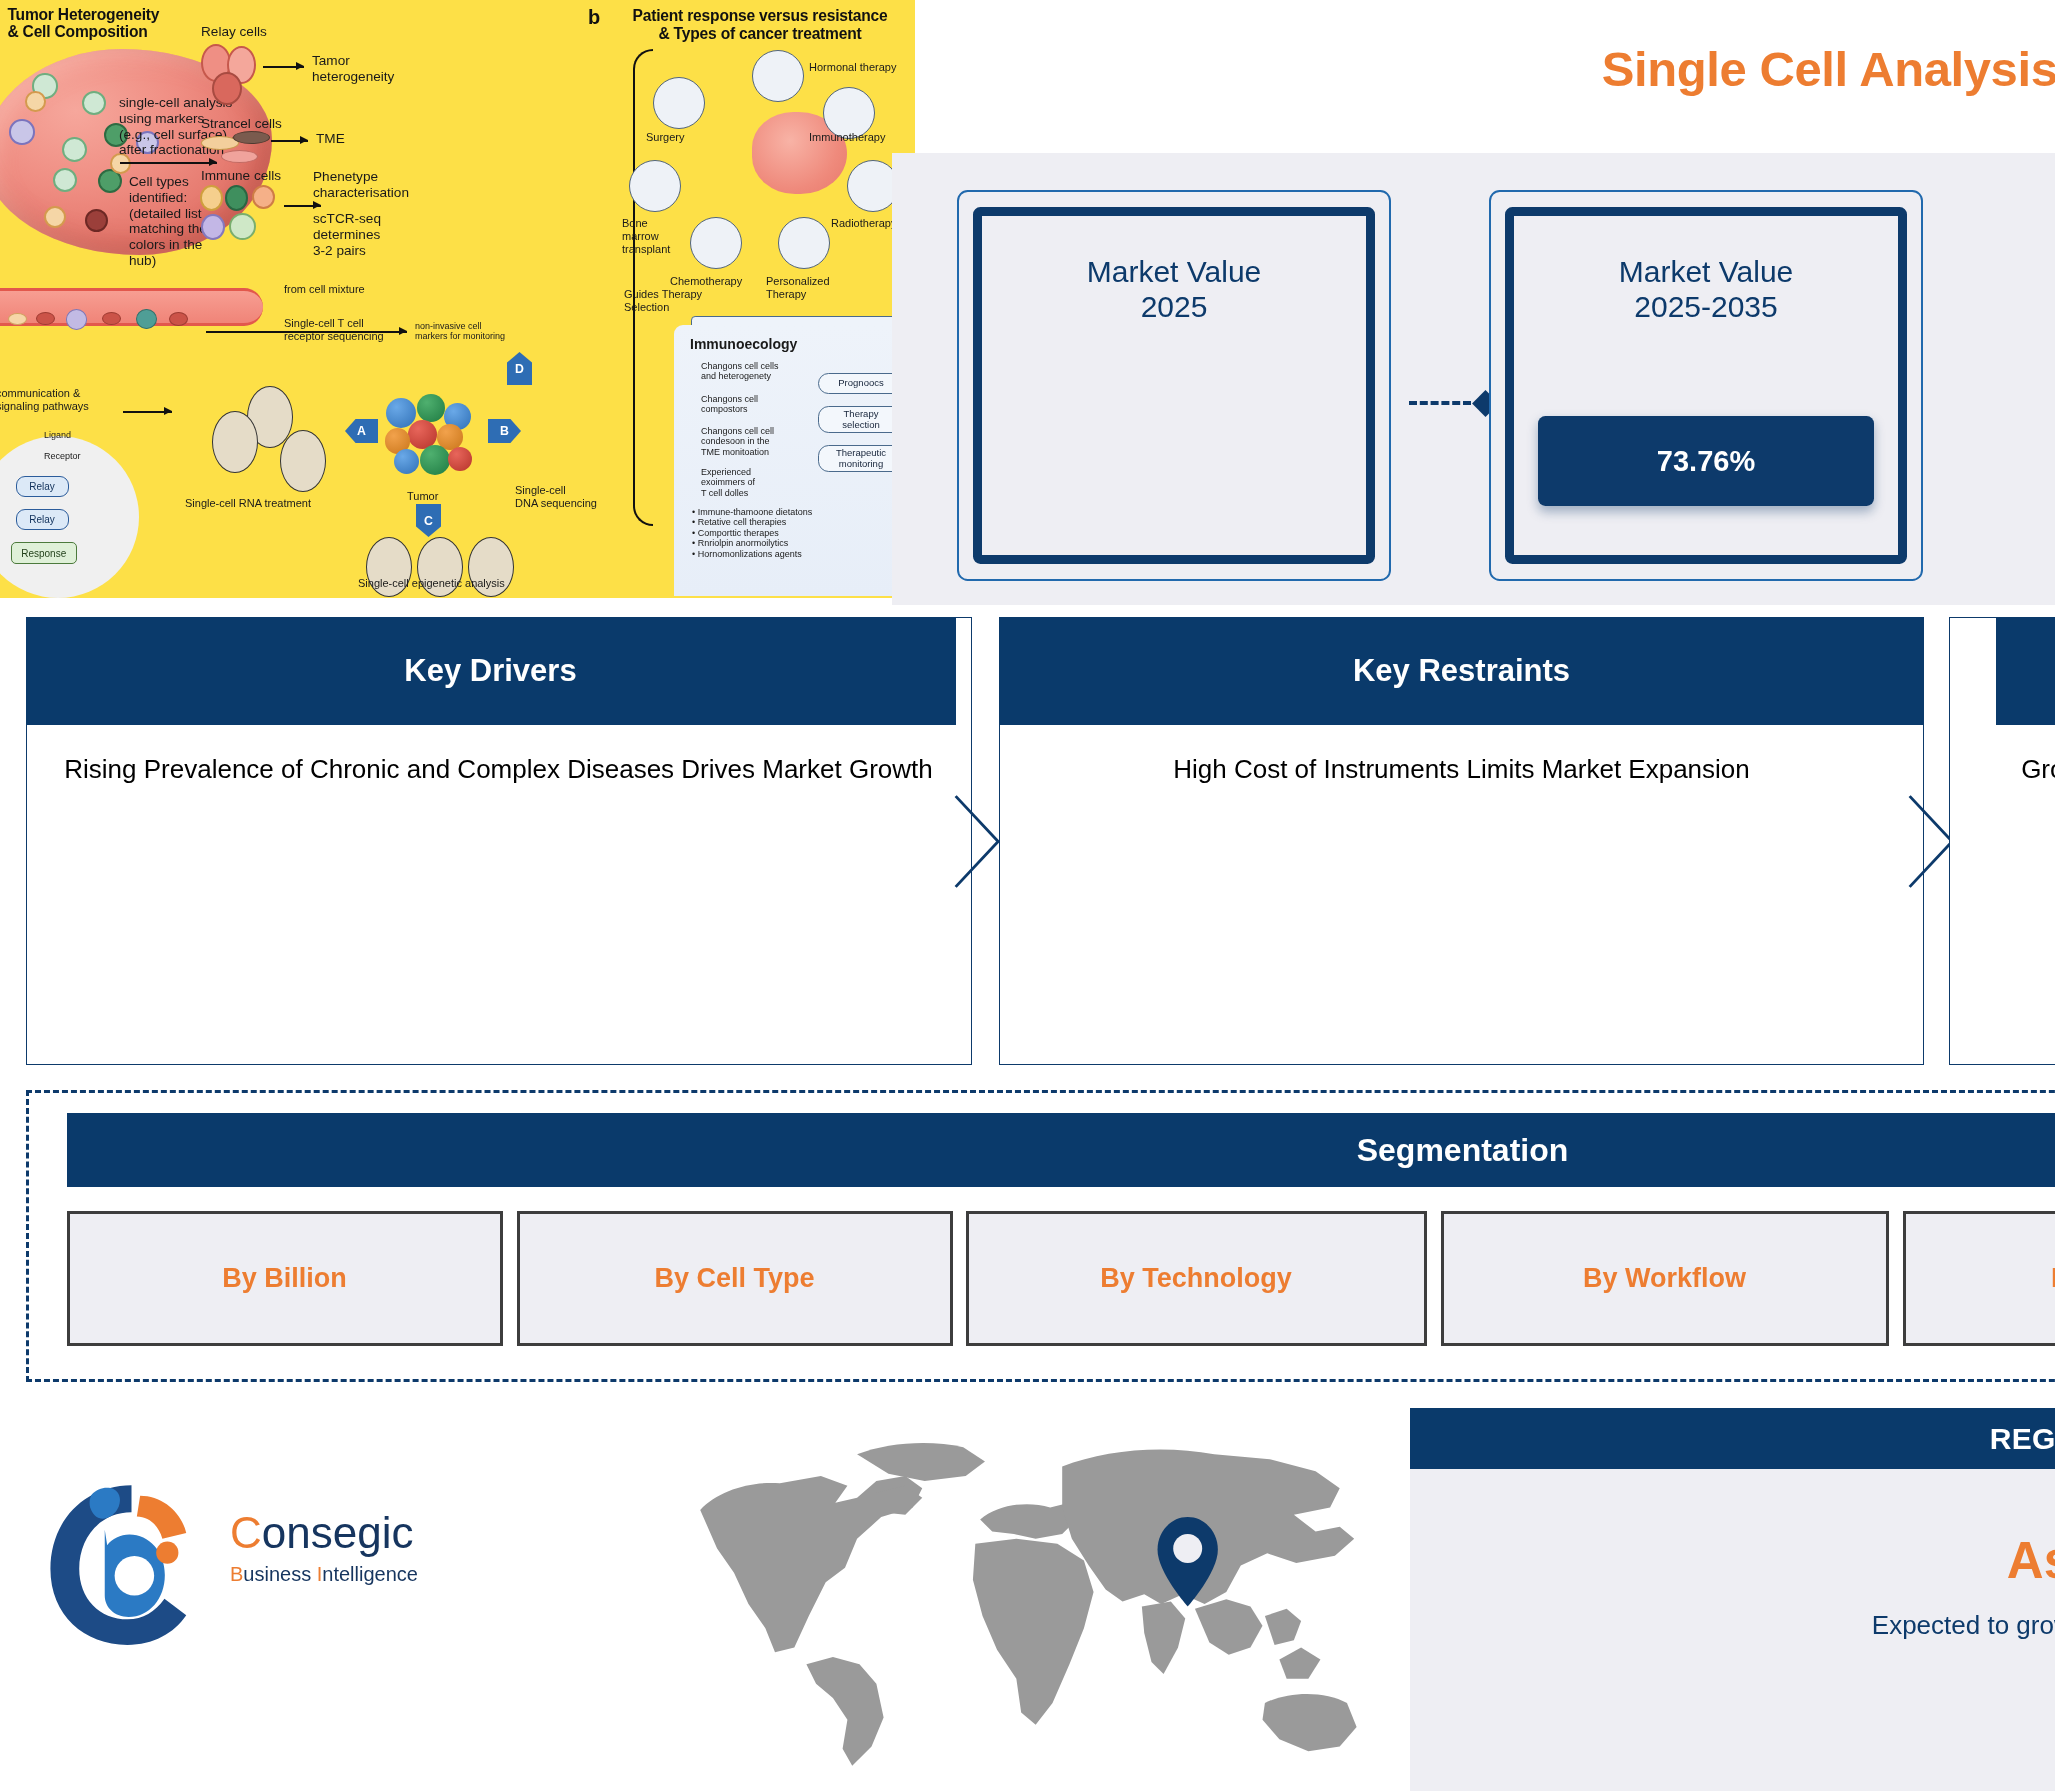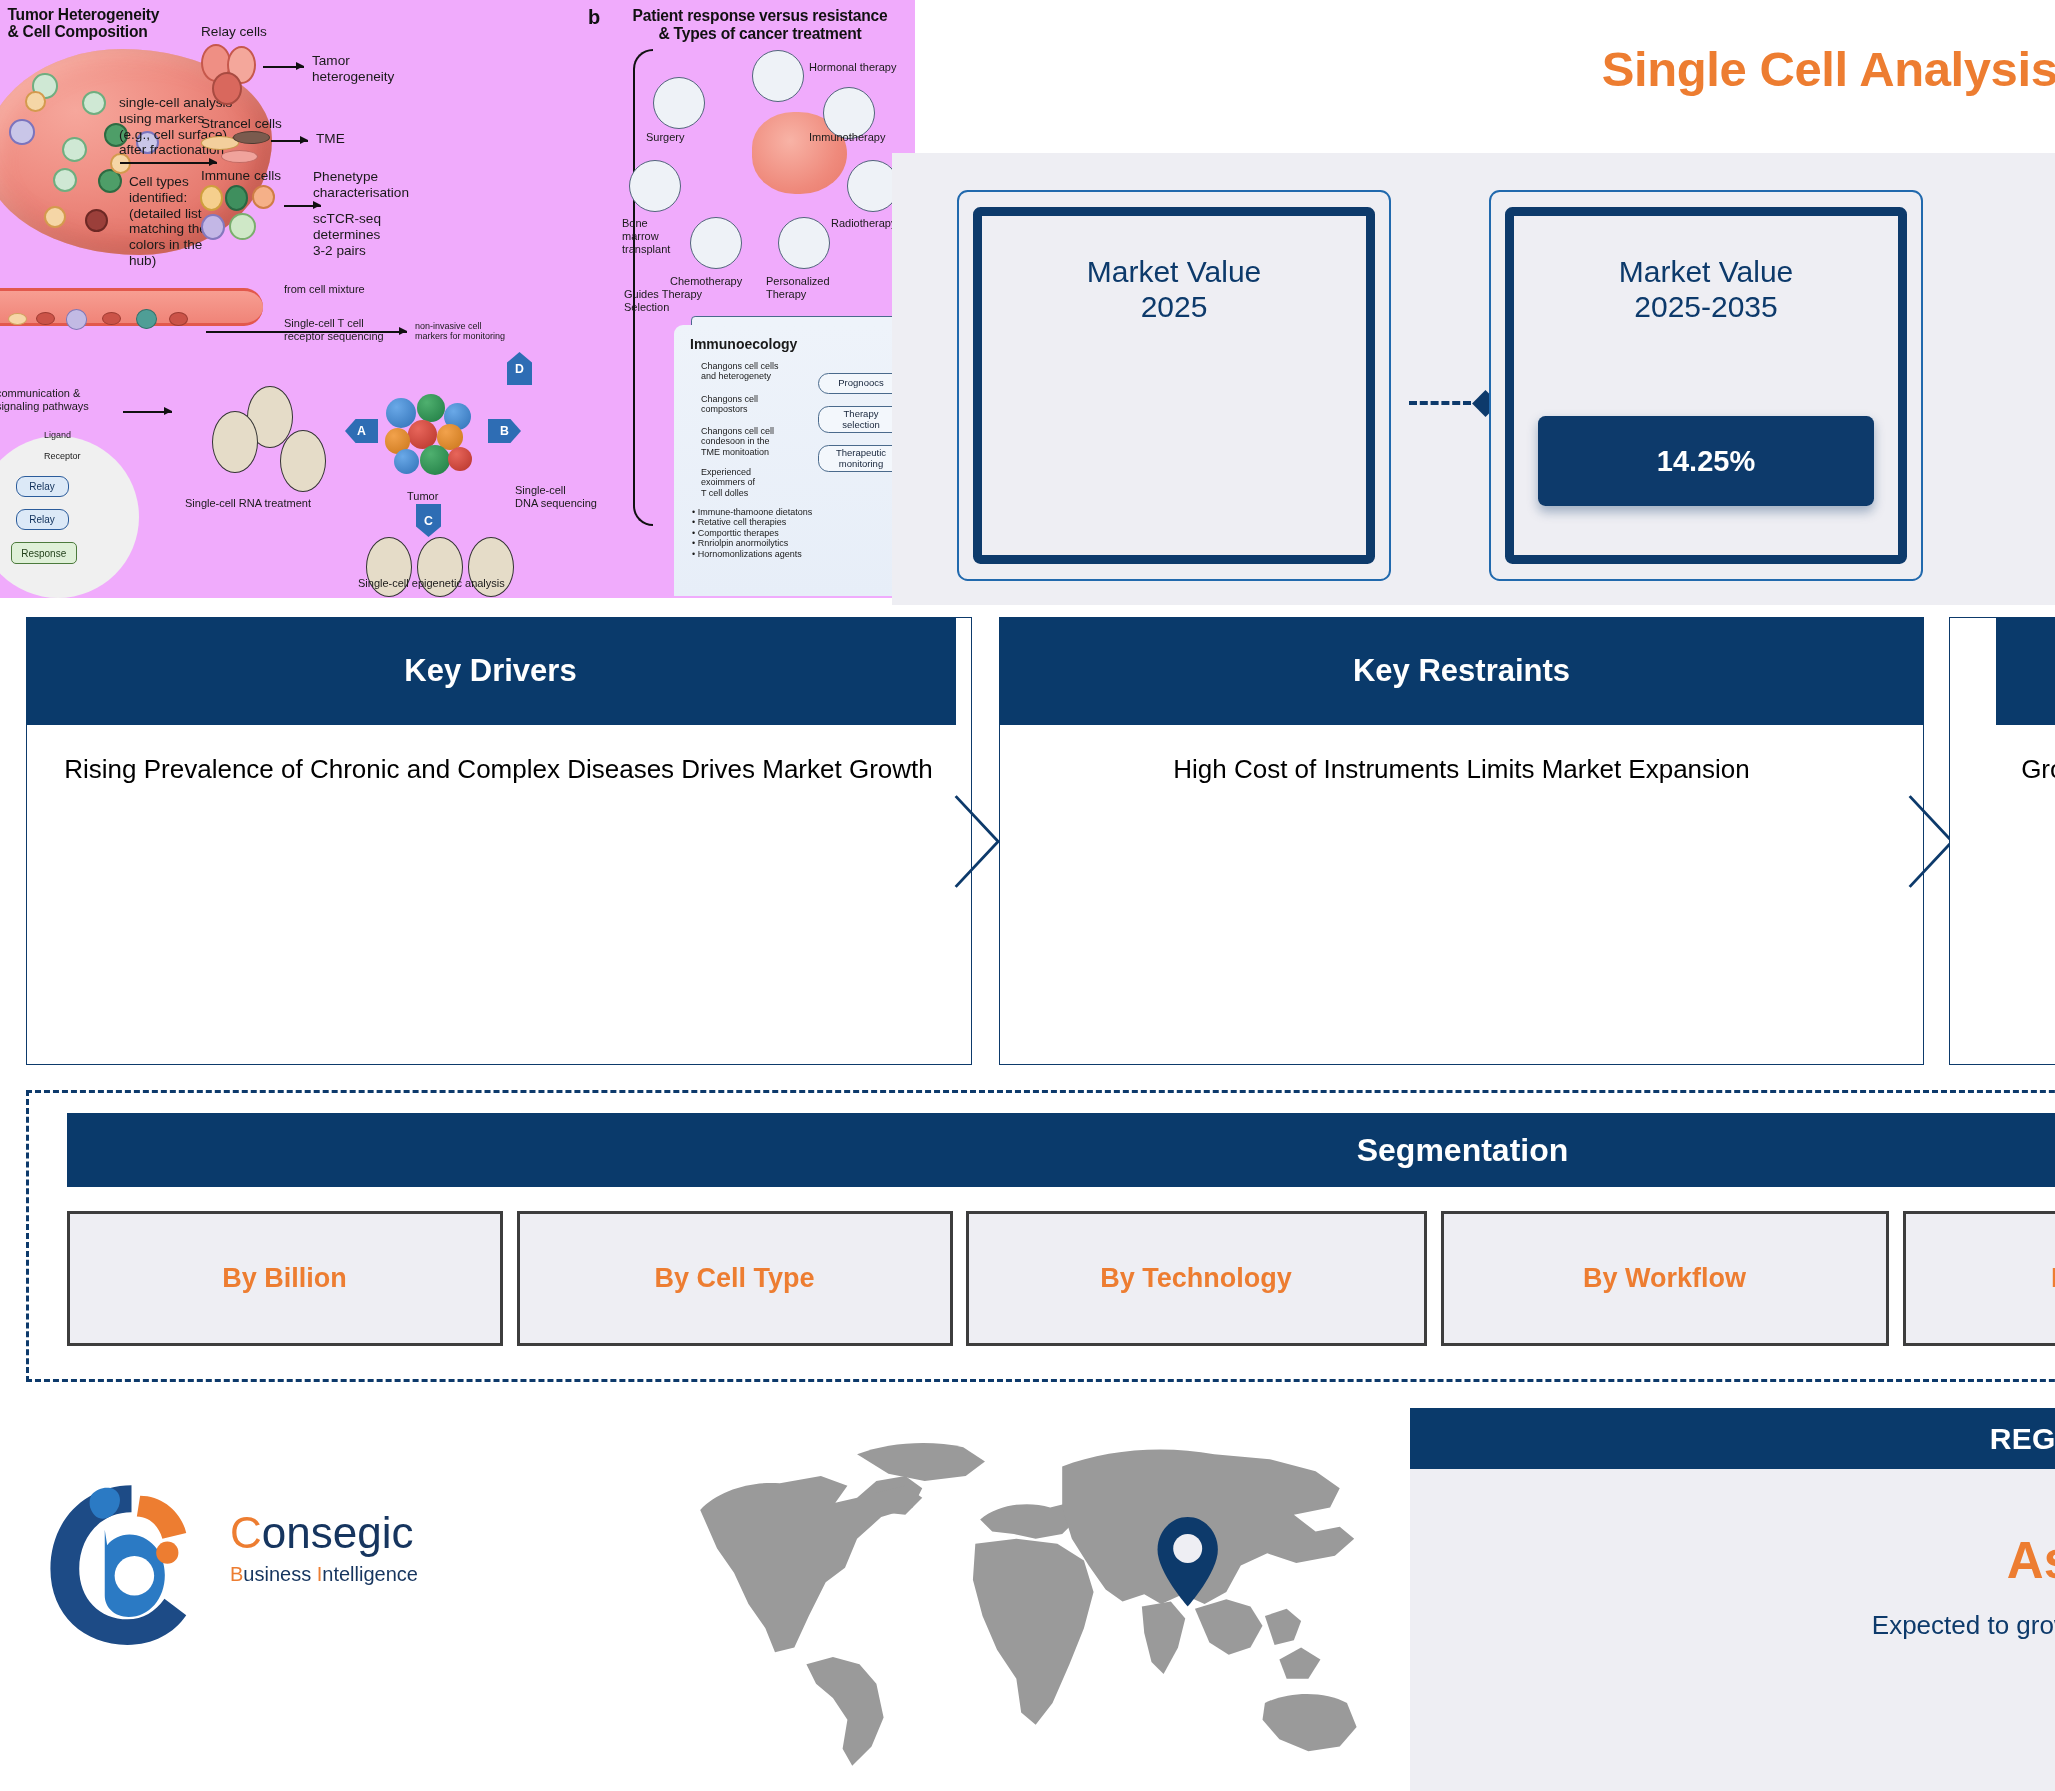--- a/index.html
+++ b/index.html
@@ -10,21 +10,21 @@
     position: relative;
     overflow: hidden;
   }
 
   
   #top-banner {
     position: absolute; left: 0; top: 0; width: 2916px; height: 604px;
   }
   #sci-diagram {
     position: absolute; left: 0; top: 0; width: 915px; height: 598px;
-    background: #f0abfc; overflow: hidden;
+    background: #fde047; overflow: hidden;
   }
   .sci-title {
     position: absolute; font-weight: bold; color: #111; line-height: 1.12;
     font-size: 15.6px; letter-spacing: -0.2px;
   }
   .sci-lbl {
     position: absolute; color: #1a1a1a; line-height: 1.16; font-size: 13.6px;
   }
   .sci-lbl.sm { font-size: 11px; }
   .sci-lbl.xs { font-size: 9px; }
@@ -358,21 +358,21 @@
       </div>
     </div>
 
     <div class="conn" style="left:517px;">
         <span class="dmd"></span>
       </div>
 
     <div class="mv-outer" style="left:597px;">
       <div class="mv-inner">
         <div class="mv-label">Market Value<br>2025-2035</div>
-        <div class="mv-chip">14.25%</div>
+        <div class="mv-chip">73.76%</div>
       </div>
     </div>
 
   </div>
 </div>
 
 <div class="panel" style="left:25.5px;width:946px;">
   <div class="panel-body"></div>
   <div class="panel-head" style="left:0;top:0;width:930px;">Key Drivers</div>
   <div class="panel-text">Rising Prevalence of Chronic and Complex Diseases Drives Market Growth</div>

